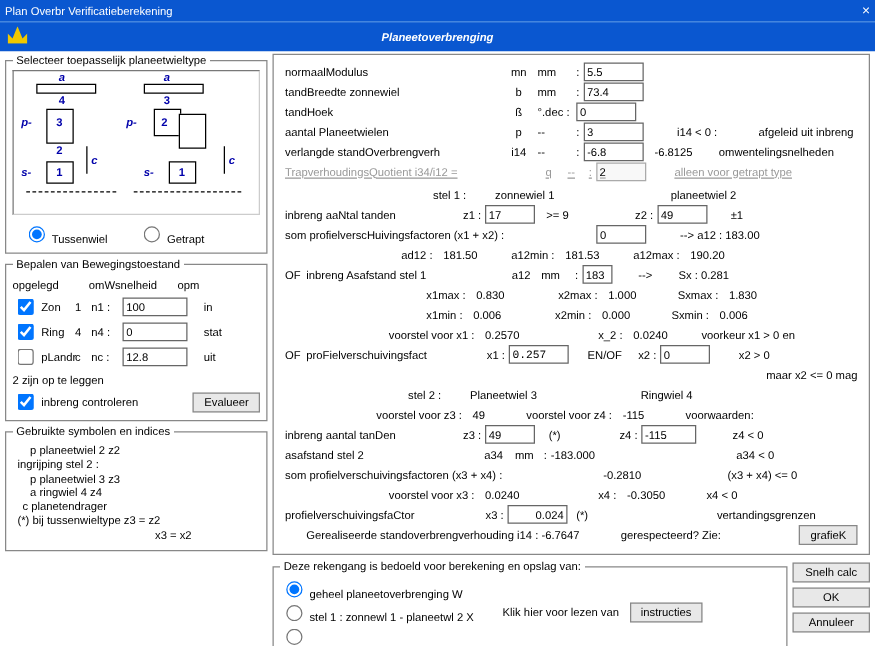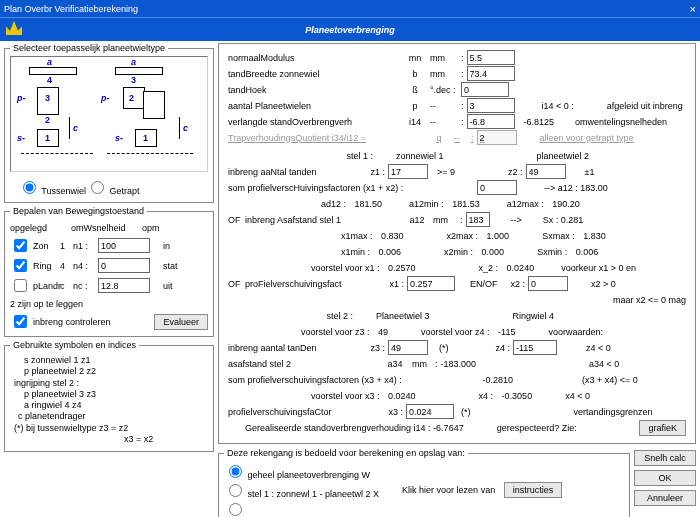--- a/index.html
+++ b/index.html
@@ -8,21 +8,21 @@
 .titlebar .spacer { flex: 1; }
 .titlebar .close { font-size: 11px; cursor: pointer; }
 .header { background: #0a57d0; color: #fff; height: 24px; display: flex; align-items: center; justify-content: center; font-weight: bold; font-style: italic; font-size: 16px; border-top: 1px solid #4a8ae0; }
 .crown { width: 16px; height: 14px; background: #f0c800; position: absolute; left: 6px; top: 21px; clip-path: polygon(0 100%, 0 40%, 25% 70%, 50% 0, 75% 70%, 100% 40%, 100% 100%); }
 .content { display: flex; padding: 2px 4px; gap: 4px; }
 .col-left { width: 210px; display: flex; flex-direction: column; gap: 3px; }
 .col-right { flex: 1; }
 fieldset { border: 1px solid #888; margin: 0; padding: 3px 5px 4px 5px; }
 legend { font-size: 9px; padding: 0 3px; }
 .diagram { background: #fff; border: 1px inset #ccc; height: 116px; position: relative; margin-bottom: 4px; }
-.radio-row { display: flex; padding: 2px 8px; }
+.radio-row { display: flex; gap: 24px; padding: 2px 8px; }
 .row { display: flex; align-items: center; gap: 3px; margin: 1px 0; min-height: 15px; }
 .lbl { white-space: nowrap; }
 input[type="text"], input.txt { border: 1px solid #666; background: #fff; height: 15px; padding: 0 2px; font-size: 9px; }
 input.ro { border: 1px solid #aaa; background: #f8f8f8; }
 button { border: 1px solid #888; background: #e8e8e8; padding: 2px 8px; font-size: 9px; cursor: pointer; }
 .small { font-size: 8.5px; }
 .gray { color: #999; text-decoration: underline; }
 .rightlbl { text-align: left; display: inline-block; }
 .design-body { padding: 2px 4px; }
 .sym-body { line-height: 1.25; padding: 2px 4px; }
@@ -123,21 +123,20 @@
         <input type="checkbox" checked="" style="">
         <span>inbreng controleren</span>
         <span style="flex:1"></span>
         <button>Evalueer</button>
       </div>
     </fieldset>
 
     <fieldset>
       <legend>Gebruikte symbolen en indices</legend>
       <div class="sym-body">
-        <div style="padding-left:10px">s  zonnewiel    1    z1</div>
         <div style="padding-left:10px">p  planeetwiel   2    z2</div>
         <div>ingrijping stel 2 :</div>
         <div style="padding-left:10px">p  planeetwiel   3    z3</div>
         <div style="padding-left:10px">a  ringwiel        4    z4</div>
         <div style="padding-left:4px">c  planetendrager</div>
         <div>(*) bij tussenwieltype  z3 = z2</div>
         <div style="padding-left:110px">x3 = x2</div>
       </div>
     </fieldset>
   </div>
@@ -179,21 +178,21 @@
           </div>
       <div class="row"><span style="width:90px"></span><span>ad12 :</span>&nbsp;<span>181.50</span><span style="margin-left:24px">a12min :</span>&nbsp;<span>181.53</span><span style="margin-left:24px">a12max :</span>&nbsp;<span>190.20</span></div>
       <div class="row"><span style="width:14px">OF</span><span class="rightlbl" style="width:156px">inbreng Asafstand stel 1</span><span style="width:26px;text-align:center">a12</span><span style="width:24px">mm</span>: <input class="txt" style="width: 24px;" value="183"><span style="margin-left:18px">--&gt;</span><span style="margin-left:18px">Sx : 0.281</span></div>
       <div class="row"><span style="width:110px"></span><span>x1max :</span>&nbsp;<span>0.830</span><span style="margin-left:40px">x2max :</span>&nbsp;<span>1.000</span><span style="margin-left:30px">Sxmax :</span>&nbsp;<span>1.830</span></div>
       <div class="row"><span style="width:110px"></span><span>x1min :</span>&nbsp;<span>0.006</span><span style="margin-left:40px">x2min :</span>&nbsp;<span>0.000</span><span style="margin-left:30px">Sxmin :</span>&nbsp;<span>0.006</span></div>
       <div class="row"><span style="width:80px"></span><span>voorstel voor  x1 :</span>&nbsp;<span>0.2570</span><span style="margin-left:60px">x_2 :</span>&nbsp;<span>0.0240</span><span style="margin-left:24px">voorkeur x1 &gt; 0 en</span></div>
       <div class="row">
             <span style="width:14px">OF</span>
             <span class="rightlbl" style="width:132px">proFielverschuivingsfact</span>
             <span style="width:24px;text-align:right">x1 :</span> 
-            <input class="txt" style="width: 48px;" value="0.257">
+            <input class="txt" style="width: 48px; font-family: Liberation Mono, monospace;" value="0.257">
             <span style="margin-left:12px">EN/OF</span>
             <span style="margin-left:10px">x2 :</span> 
             <input class="txt" style="width: 40px;" value="0">
             <span style="margin-left:20px">x2 &gt; 0</span>
           </div>
       <div class="row">
             <span style="flex:1"></span>
             <span>maar x2 &lt;= 0 mag</span>
           </div>
 
@@ -211,21 +210,21 @@
             <span style="margin-left:44px">z4 :</span> 
             <input class="txt" style="width: 44px;" value="-115">
             <span style="margin-left:26px">z4 &lt; 0</span>
           </div>
       <div class="row"><span class="rightlbl" style="width:150px">asafstand stel 2</span><span style="width:28px;text-align:center">a34</span><span style="width:20px">mm</span>: <span>-183.000</span><span style="margin-left:110px">a34 &lt; 0</span></div>
       <div class="row"><span class="rightlbl" style="width:246px">som profielverschuivingsfactoren  (x3 + x4) :</span>&nbsp;<span>-0.2810</span><span style="margin-left:66px">(x3 + x4) &lt;= 0</span></div>
       <div class="row"><span style="width:80px"></span><span>voorstel voor  x3 :</span>&nbsp;<span>0.0240</span><span style="margin-left:60px">x4 :</span>&nbsp;<span>-0.3050</span><span style="margin-left:30px">x4 &lt; 0</span></div>
       <div class="row">
             <span class="rightlbl" style="width:148px">profielverschuivingsfaCtor</span>
             <span style="width:24px;text-align:right">x3 :</span> 
-            <input class="txt" style="width: 48px;" value="0.024">
+            <input class="txt" style="width: 48px; text-align: right;" value="0.024">
             <span style="margin-left:4px">(*)</span>
             <span style="margin-left:100px">vertandingsgrenzen</span>
           </div>
       <div class="row">
             <span style="width:14px"></span>
             <span>Gerealiseerde standoverbrengverhouding   i14 : -6.7647</span>
             <span style="margin-left:30px">gerespecteerd? Zie:</span>
             <span style="flex:1"></span>
             <button>grafieK</button>
           </div>

